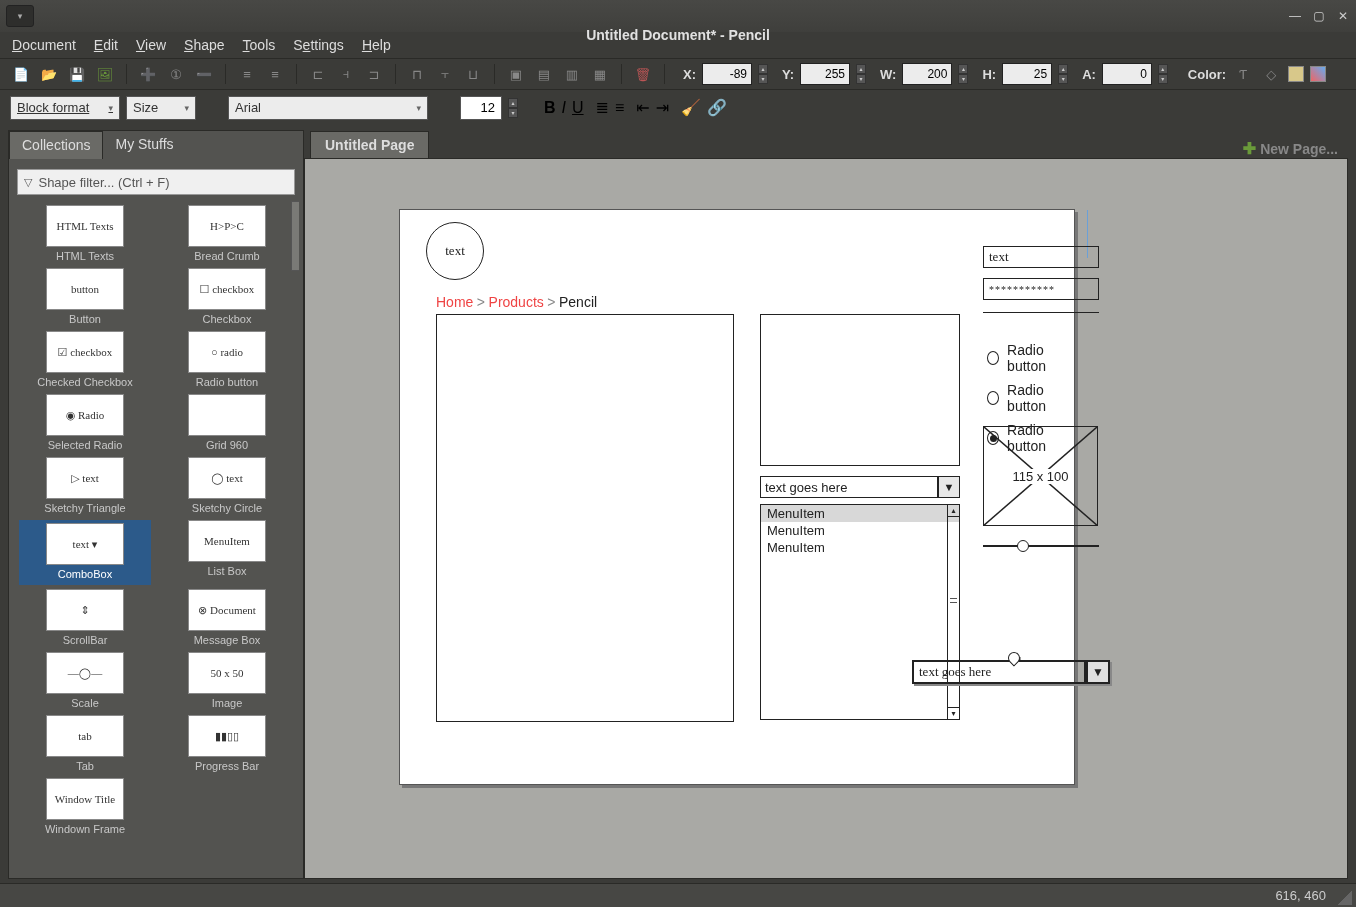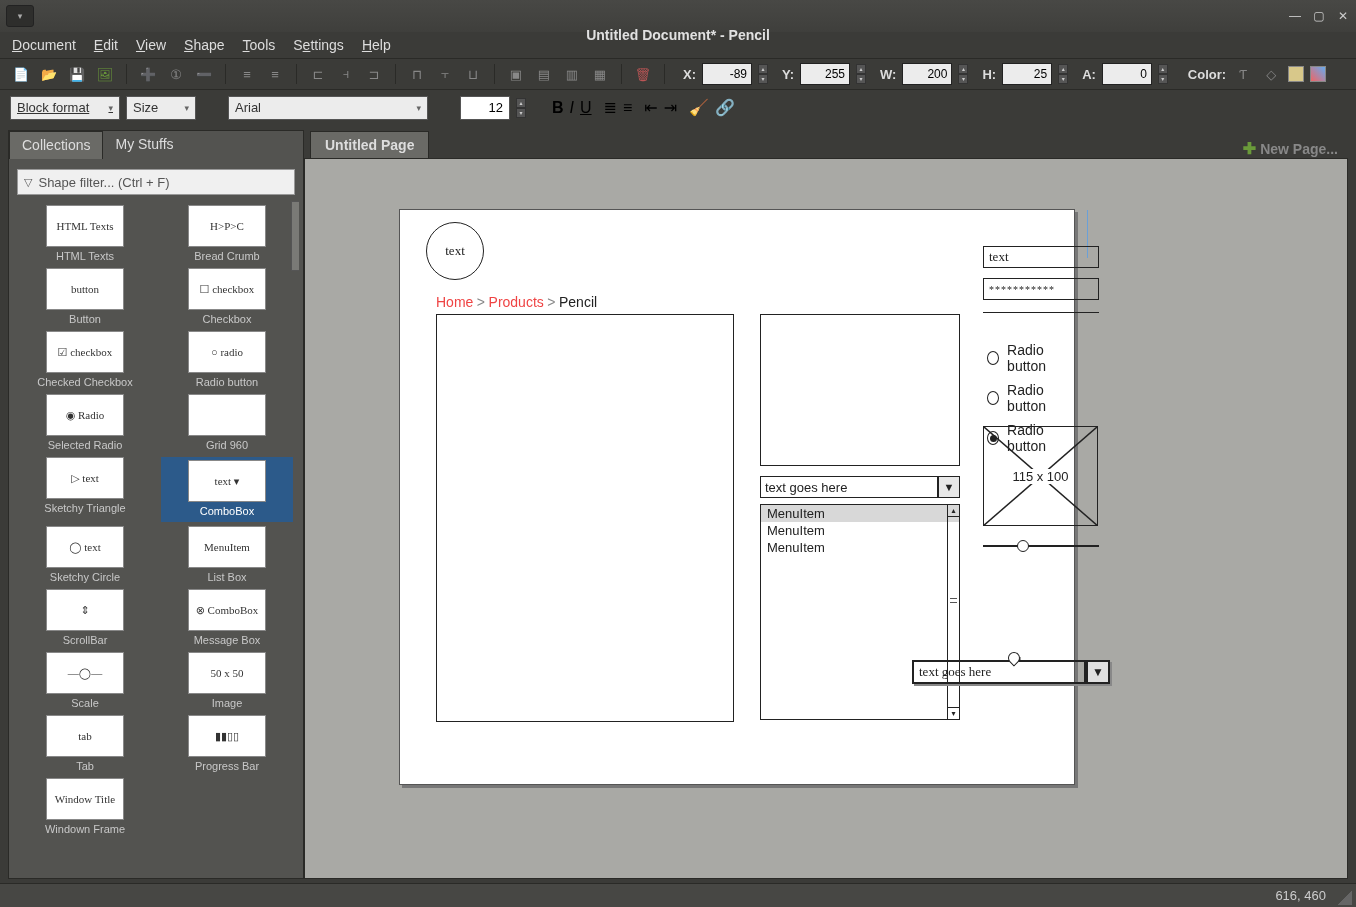--- a/index.html
+++ b/index.html
@@ -24,21 +24,21 @@
 .toolbar input.num { width:50px; height:22px; background:#ececec; border:1px solid #222; text-align:right; padding-right:4px; font-size:12px;}
 .spinner { display:flex; flex-direction:column; }
 .spinner div { width:10px; height:10px; background:#555; border:1px solid #333; font-size:6px; color:#ccc; display:flex; align-items:center; justify-content:center; line-height:1;}
 
 .toolbar2 { display:flex; align-items:center; padding:4px 10px; gap:6px; border-top:1px solid #2a2a27; height:36px;}
 .combo { height:24px; background:#ececec; border:1px solid #555; display:flex; align-items:center; padding:0 6px; font-size:13px; color:#333; }
 .combo.bf { width:110px;text-decoration:underline;}
 .combo.sz { width:70px;}
 .combo.ff { width:200px;}
 .combo .arrow { margin-left:auto; font-size:9px; color:#666;}
-.fontsize { width:50px; height:24px; background:#fff; border:1px solid #555; text-align:right; padding-right:6px; font-size:13px;}
+.fontsize { width:42px; height:24px; background:#fff; border:1px solid #555; text-align:right; padding-right:6px; font-size:13px;}
 
 
 .mainarea { display:flex; position:absolute; top:130px; bottom:28px; left:8px; right:8px; }
 
 
 .leftpanel { width:296px; background:#535350; border:1px solid #2a2a27; display:flex; flex-direction:column; }
 .lp-tabs { display:flex; height:28px; }
 .lp-tab { padding:5px 12px; font-size:14px; color:#ddd; }
 .lp-tab.active { background:#6a6a66; border:1px solid #2a2a27; border-bottom:none; }
 .lp-filter { margin:10px 8px 6px; background:#f0f0f0; border:1px solid #999; height:26px; display:flex; align-items:center; padding:0 6px; font-size:13px; color:#555; gap:6px;}
@@ -275,38 +275,38 @@
             <div class="shape-label">Selected Radio</div>
           </div>
           <div class="shape-item">
             <div class="shape-thumb"></div>
             <div class="shape-label">Grid 960</div>
           </div>
           <div class="shape-item">
             <div class="shape-thumb">▷ text</div>
             <div class="shape-label">Sketchy Triangle</div>
           </div>
+          <div class="shape-item">
+            <div class="shape-thumb">◯ text</div>
+            <div class="shape-label">Sketchy Circle</div>
+          </div>
           <div class="shape-item sel">
             <div class="shape-thumb">text ▾</div>
             <div class="shape-label">ComboBox</div>
           </div>
           <div class="shape-item">
-            <div class="shape-thumb">◯ text</div>
-            <div class="shape-label">Sketchy Circle</div>
-          </div>
-          <div class="shape-item">
             <div class="shape-thumb">MenuItem</div>
             <div class="shape-label">List Box</div>
           </div>
           <div class="shape-item">
             <div class="shape-thumb">⇕</div>
             <div class="shape-label">ScrollBar</div>
           </div>
           <div class="shape-item">
-            <div class="shape-thumb">⊗ ComboBox</div>
+            <div class="shape-thumb">⊗ Document</div>
             <div class="shape-label">Message Box</div>
           </div>
           <div class="shape-item">
             <div class="shape-thumb">—◯—</div>
             <div class="shape-label">Scale</div>
           </div>
           <div class="shape-item">
             <div class="shape-thumb">50 x 50</div>
             <div class="shape-label">Image</div>
           </div>

